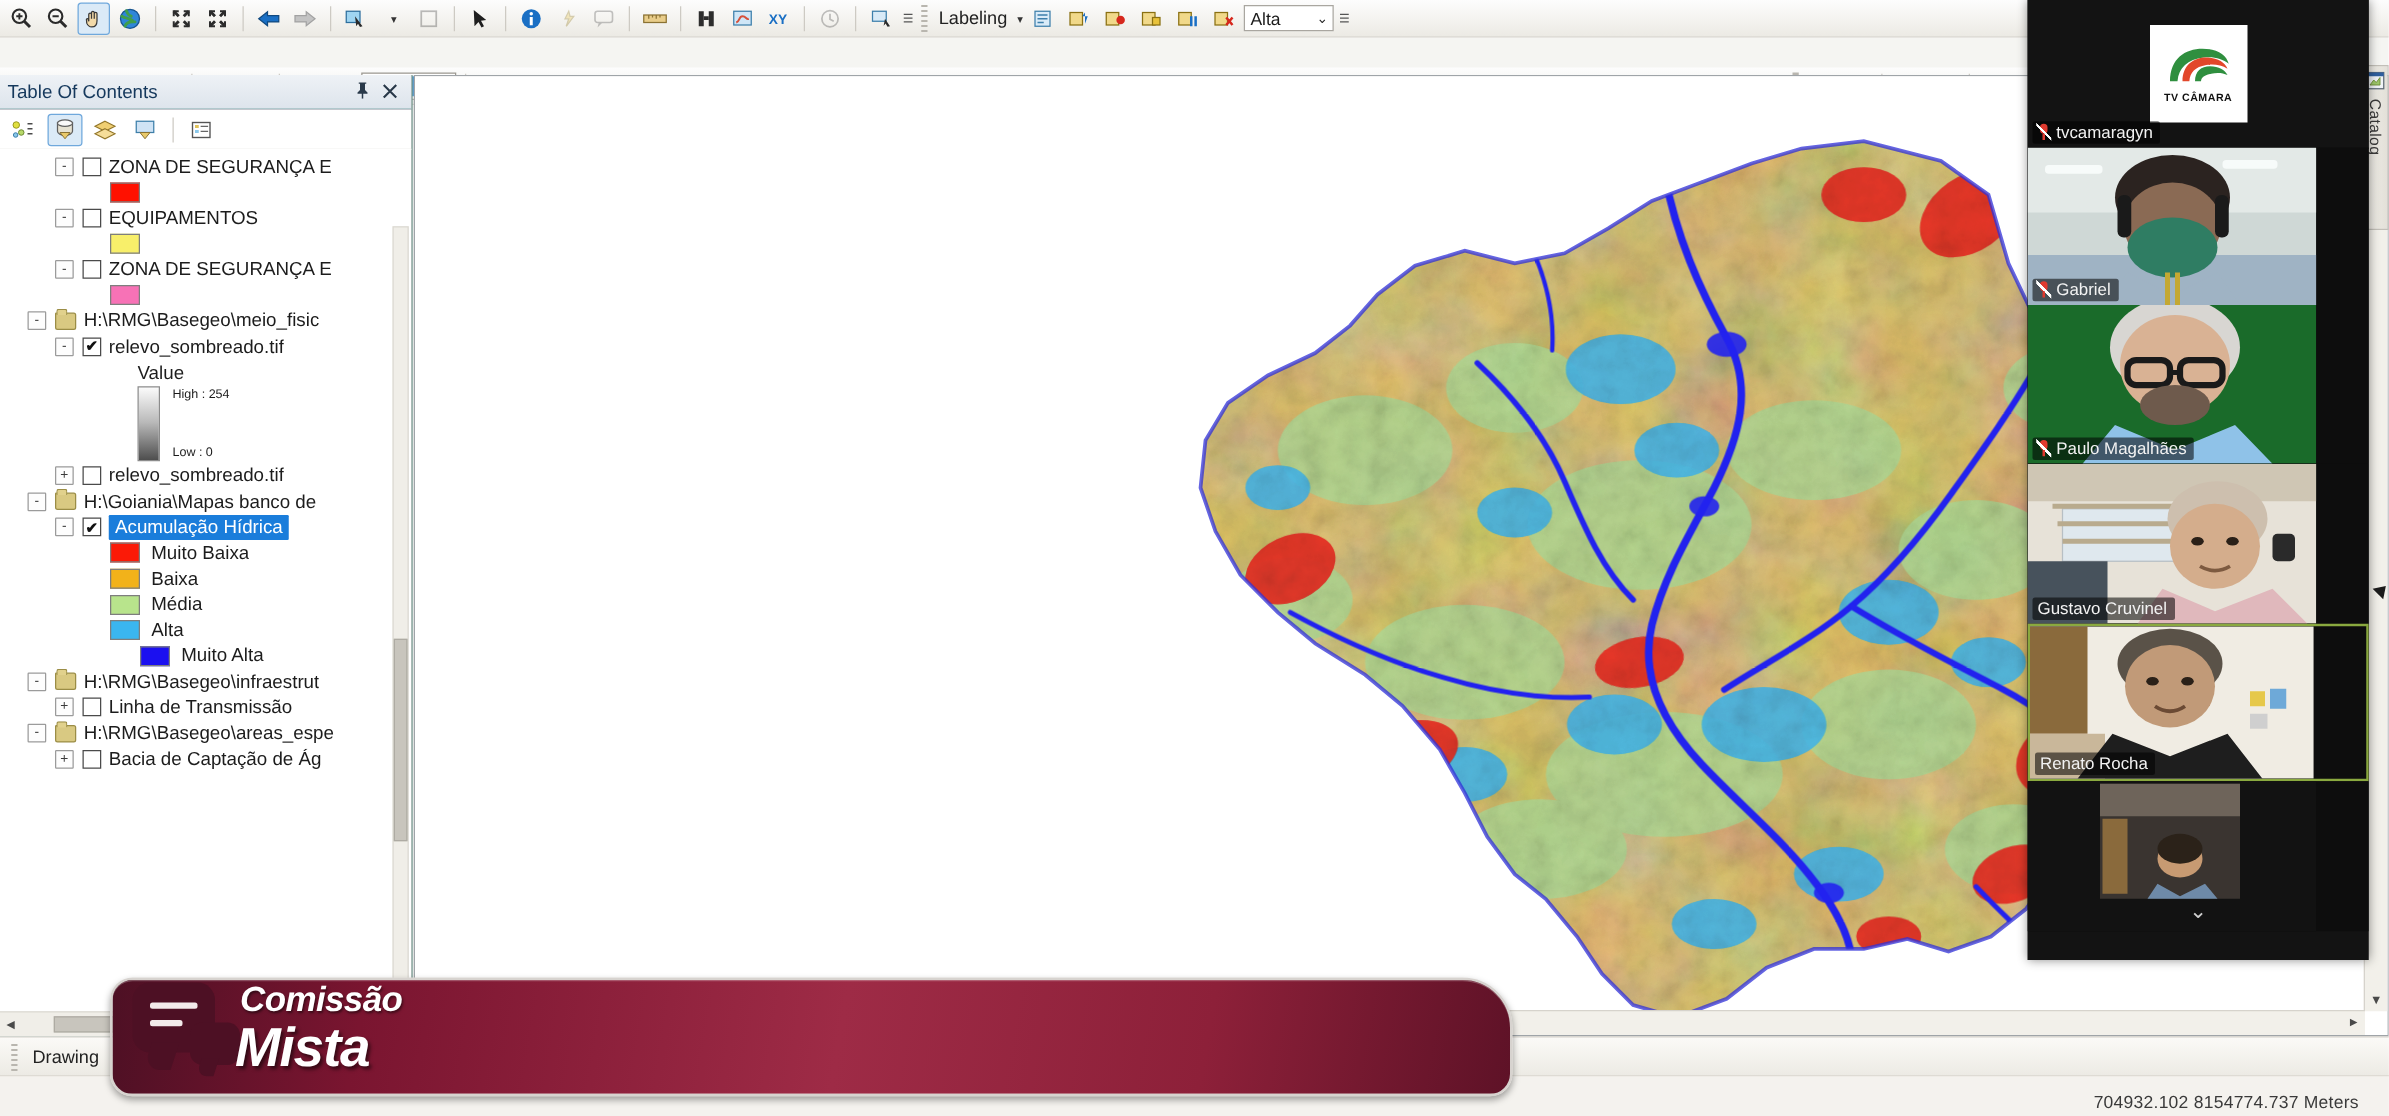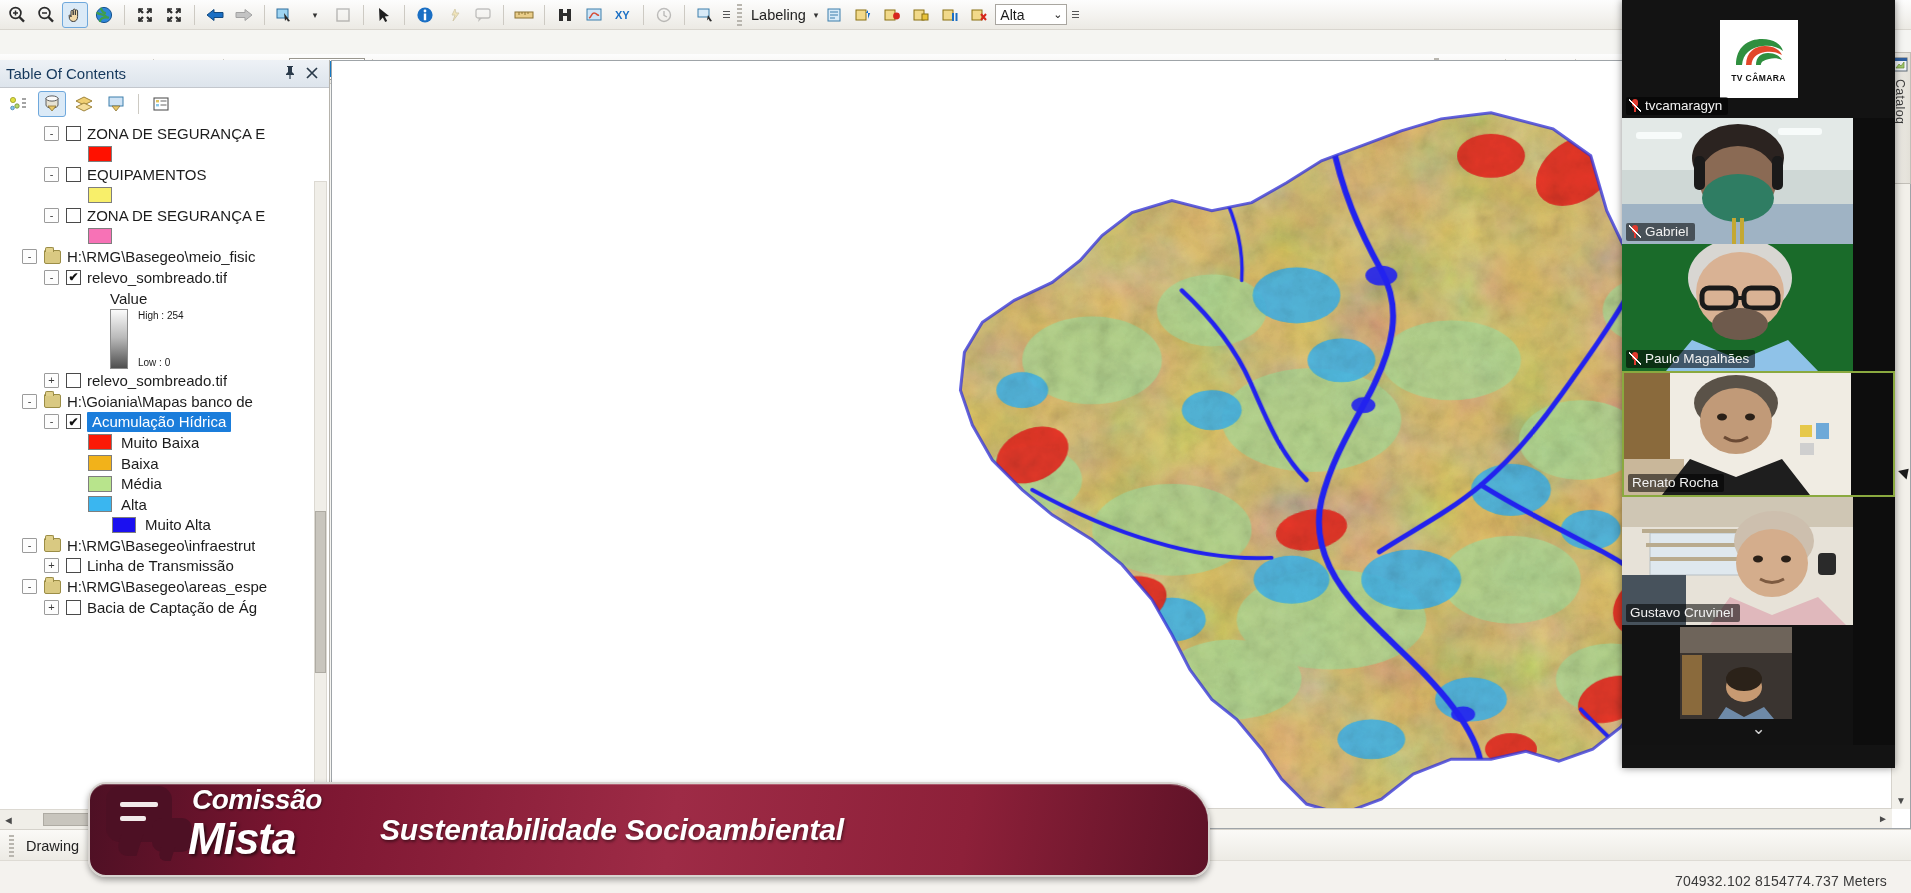--- a/index.html
+++ b/index.html
@@ -895,60 +895,60 @@
         <path d="M70 96 L118 116 L166 96 L196 127 L44 127z" fill="#8fc2e8"></path>
       </svg>
       <div class="vname">
         <span class="mic">
             <i></i>
           </span>
         <span>Paulo Magalhães</span>
       </div>
     </div>
 
+    <div class="vtile" style="height:128px;">
+      <svg width="231" height="128" viewBox="0 0 231 128">
+        <rect width="231" height="128" fill="#e7e2d8"></rect>
+        <rect x="0" y="0" width="231" height="30" fill="#cfc6b4"></rect>
+        <rect x="28" y="36" width="92" height="42" fill="#dfe8ee" stroke="#b7bfc4"></rect>
+        <path d="M20 34h120M24 48h112M28 62h104" stroke="#b9ab8e" stroke-width="4"></path>
+        <rect x="0" y="78" width="64" height="50" fill="#47525c"></rect>
+        <ellipse cx="152" cy="44" rx="40" ry="30" fill="#cdbfae"></ellipse>
+        <ellipse cx="150" cy="66" rx="36" ry="34" fill="#d4ad8c"></ellipse>
+        <ellipse cx="136" cy="62" rx="5" ry="3.4" fill="#2a2018"></ellipse>
+        <ellipse cx="164" cy="62" rx="5" ry="3.4" fill="#2a2018"></ellipse>
+        <path d="M138 82q12 7 24 0" stroke="#7d5a40" stroke-width="3" fill="none"></path>
+        <path d="M108 100 L150 118 L196 100 L224 128 L88 128z" fill="#e0b8bc"></path>
+        <rect x="196" y="56" width="18" height="22" rx="4" fill="#2a2a2a"></rect>
+      </svg>
+      <div class="vname">
+        <span>Gustavo Cruvinel</span>
+      </div>
+    </div>
+
     <div class="vtile" style="height:126px;border:2px solid #8aa93f;box-sizing:border-box;">
       <svg width="227" height="122" viewBox="0 0 227 122">
         <rect width="227" height="122" fill="#f0ece3"></rect>
         <rect x="0" y="0" width="46" height="86" fill="#8a6a3c"></rect>
         <rect x="0" y="86" width="60" height="36" fill="#c9b79a"></rect>
         <rect x="176" y="52" width="12" height="12" fill="#e6c84a"></rect>
         <rect x="192" y="50" width="13" height="16" fill="#6ea9d8"></rect>
         <rect x="176" y="70" width="14" height="12" fill="#cfcfcf"></rect>
         <ellipse cx="112" cy="30" rx="42" ry="28" fill="#5a5248"></ellipse>
         <ellipse cx="112" cy="48" rx="36" ry="33" fill="#c19a78"></ellipse>
         <ellipse cx="98" cy="44" rx="5" ry="3.4" fill="#2a2018"></ellipse>
         <ellipse cx="126" cy="44" rx="5" ry="3.4" fill="#2a2018"></ellipse>
         <path d="M100 64q12 8 24 0" stroke="#6b4a34" stroke-width="3" fill="none"></path>
         <path d="M66 86 L112 104 L158 86 L186 122 L38 122z" fill="#1e1e1e"></path>
       </svg>
       <div class="vname">
         <span>Renato Rocha</span>
       </div>
     </div>
 
-    <div class="vtile" style="height:128px;">
-      <svg width="231" height="128" viewBox="0 0 231 128">
-        <rect width="231" height="128" fill="#e7e2d8"></rect>
-        <rect x="0" y="0" width="231" height="30" fill="#cfc6b4"></rect>
-        <rect x="28" y="36" width="92" height="42" fill="#dfe8ee" stroke="#b7bfc4"></rect>
-        <path d="M20 34h120M24 48h112M28 62h104" stroke="#b9ab8e" stroke-width="4"></path>
-        <rect x="0" y="78" width="64" height="50" fill="#47525c"></rect>
-        <ellipse cx="152" cy="44" rx="40" ry="30" fill="#cdbfae"></ellipse>
-        <ellipse cx="150" cy="66" rx="36" ry="34" fill="#d4ad8c"></ellipse>
-        <ellipse cx="136" cy="62" rx="5" ry="3.4" fill="#2a2018"></ellipse>
-        <ellipse cx="164" cy="62" rx="5" ry="3.4" fill="#2a2018"></ellipse>
-        <path d="M138 82q12 7 24 0" stroke="#7d5a40" stroke-width="3" fill="none"></path>
-        <path d="M108 100 L150 118 L196 100 L224 128 L88 128z" fill="#e0b8bc"></path>
-        <rect x="196" y="56" width="18" height="22" rx="4" fill="#2a2a2a"></rect>
-      </svg>
-      <div class="vname">
-        <span>Gustavo Cruvinel</span>
-      </div>
-    </div>
-
     <div class="vtile" style="height:120px;">
       <svg width="231" height="120" viewBox="0 0 231 120">
         <rect width="231" height="120" fill="#121212"></rect>
         <rect x="58" y="2" width="112" height="92" fill="#3a3430"></rect>
         <rect x="58" y="2" width="112" height="26" fill="#6e645a"></rect>
         <rect x="60" y="30" width="20" height="60" fill="#8a6a3c"></rect>
         <ellipse cx="122" cy="62" rx="18" ry="15" fill="#c79a72"></ellipse>
         <ellipse cx="122" cy="54" rx="18" ry="12" fill="#2b2219"></ellipse>
         <path d="M104 82 L122 92 L142 82 L152 94 L96 94z" fill="#6e8aa8"></path>
       </svg>
@@ -962,19 +962,18 @@
     <div class="banner-inner">
       <div class="cm-logo">
         <div class="bubble"></div>
         <div class="bline" style="left:20px;top:24px;width:38px;"></div>
         <div class="bline" style="left:20px;top:38px;width:26px;"></div>
         <div class="bubble2"></div>
         <div class="cm-word1">Comissão</div>
         <div class="cm-word2">Mista</div>
       </div>
       <div class="banner-texts">
-        <div class="b-line2">Sustentabilidade Socioambiental</div>
       </div>
     </div>
   </div>
 
   <div class="cursor"></div>
 </div>
 
 </body></html>

